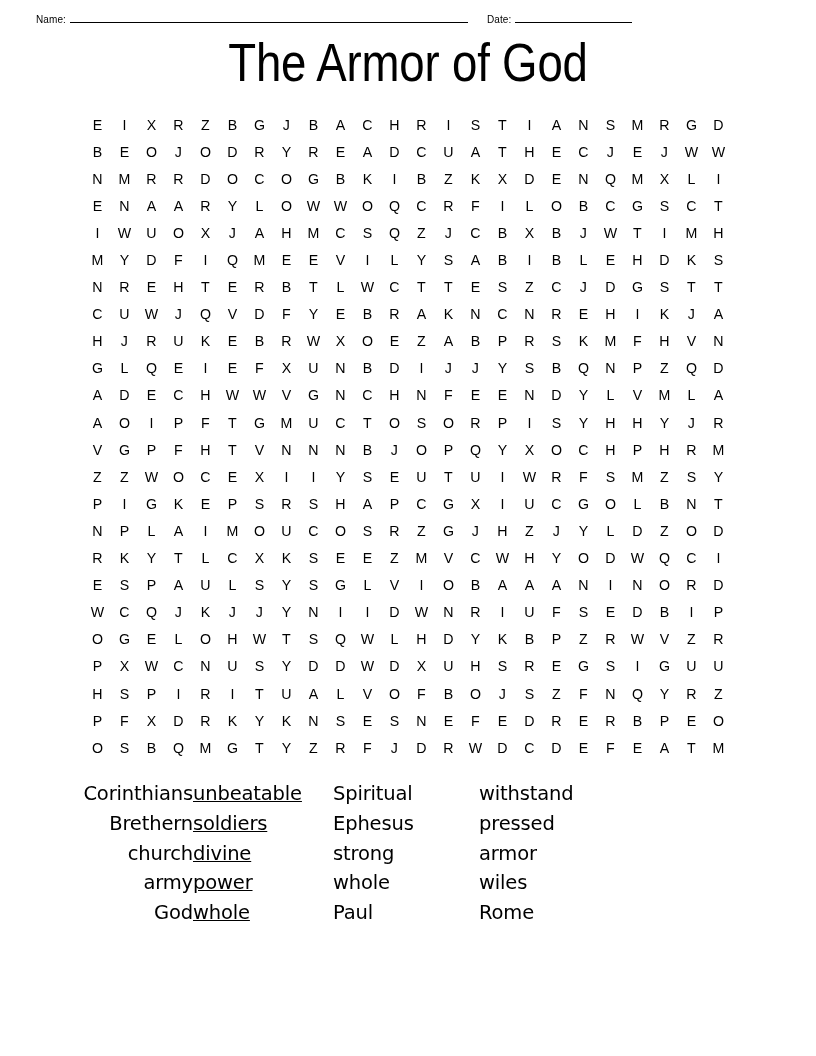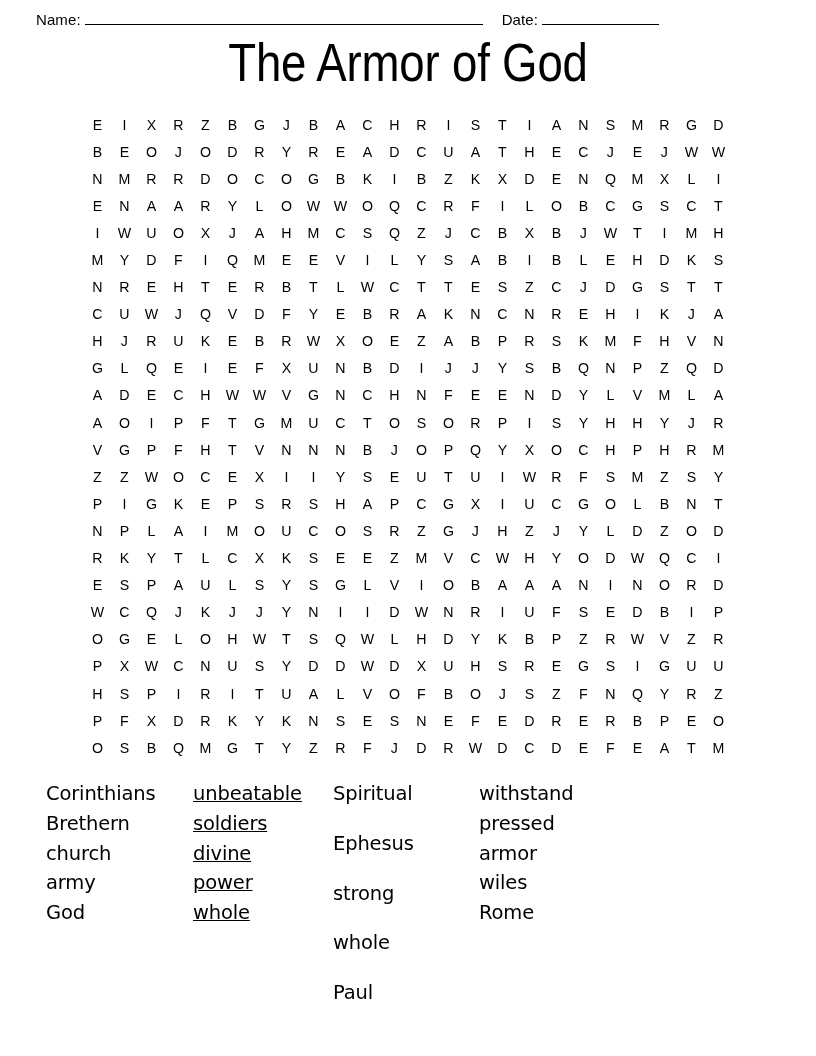--- a/index.html
+++ b/index.html
@@ -28,21 +28,21 @@
     padding-left: 36px;
     box-sizing: border-box;
   }
   .field {
     display: flex;
     align-items: baseline;
     white-space: nowrap;
   }
   .field-label {
     font-family: "Liberation Sans", sans-serif;
-    font-size: 15px;
+    font-size: 10px;
     line-height: 17px;
     letter-spacing: 0.1px;
   }
   .rule {
     display: inline-block;
     border-bottom: 1.15px solid #000;
     height: 11px;
     margin-left: 4px;
   }
   .rule-name { width: 398px; }
@@ -91,24 +91,24 @@
     position: absolute;
     left: 46px;
     top: 779px;
     width: 740px;
     display: flex;
   }
   .word-col {
     display: flex;
     flex-direction: column;
   }
-  .word-col-0 { width: 147px; }
+  .word-col-0 { width: 147px; align-items: flex-end; }
   .word-col-1 { width: 143px; }
   .word-col-2 { width: 140px; text-decoration: underline; }
-  .word-col-3 { width: 146px; gap: 20px; }
+  .word-col-3 { width: 146px; }
   .word-col-4 { width: 140px; }
   .word {
     font-family: "DejaVu Sans", sans-serif;
     font-size: 19.5px;
     line-height: 29.8px;
     white-space: nowrap;
     letter-spacing: -0.15px;
   }
 </style>
 </head>

